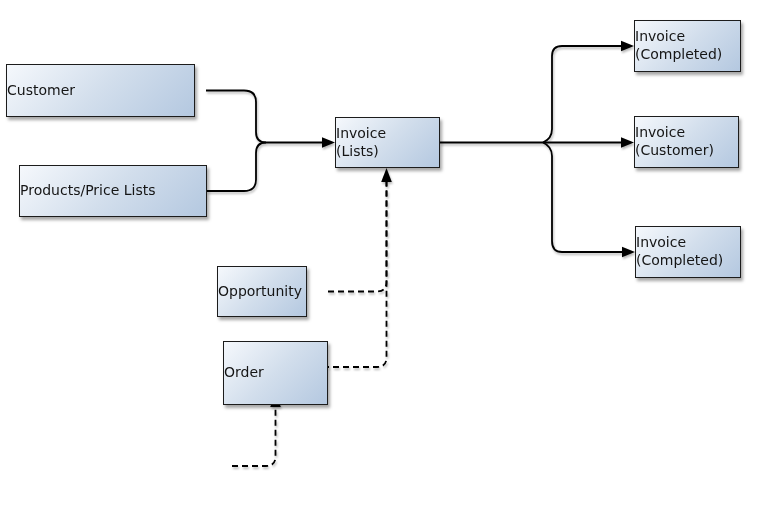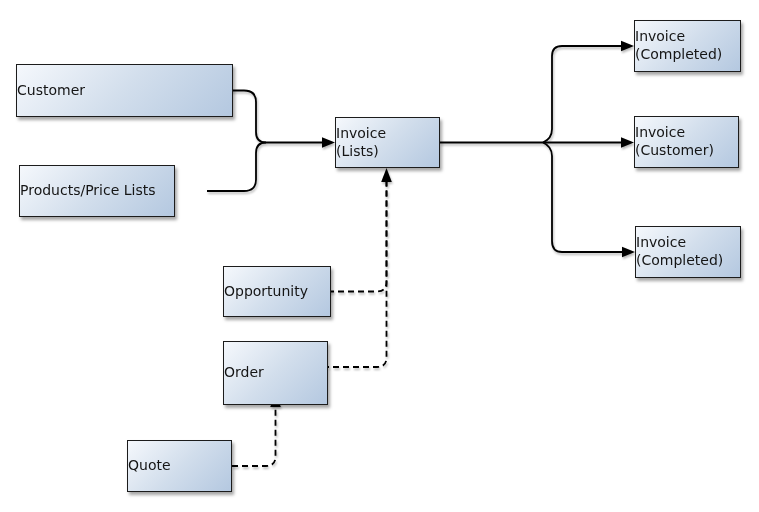--- a/index.html
+++ b/index.html
@@ -35,27 +35,27 @@
     flex-direction: column;
     align-items: flex-start;
     justify-content: center;
     text-align: center;
     font-size: 14px;
     line-height: 1.28;
     color: #151515;
     white-space: nowrap;
   }
   
-  .n-customer          { left: 16px;  top: 64px;  width: 217px; height: 53px; }
-  .n-products          { left: 19px;  top: 165px; width: 156px; height: 52px; }
+  .n-customer          { left: 6px;  top: 64px;  width: 189px; height: 53px; }
+  .n-products          { left: 19px;  top: 165px; width: 188px; height: 52px; }
   .n-invoice-active    { left: 335px; top: 117px; width: 105px; height: 51px; }
   .n-invoice-completed { left: 634px; top: 20px;  width: 107px; height: 52px; }
   .n-invoice-partial   { left: 634px; top: 116px; width: 105px; height: 52px; }
   .n-invoice-canceled  { left: 635px; top: 226px; width: 106px; height: 52px; }
-  .n-opportunity       { left: 223px; top: 266px; width: 108px; height: 51px; }
+  .n-opportunity       { left: 217px; top: 266px; width: 90px; height: 51px; }
   .n-order             { left: 223px; top: 341px; width: 105px; height: 64px; }
   .n-quote             { left: 127px; top: 440px; width: 105px; height: 52px; }
 </style>
 </head>
 <body>
 
 <div class="canvas">
 
   <svg class="connectors" viewBox="0 0 759 512">
     <g fill="none" stroke="#000000" stroke-width="1.8" class="edge">
@@ -132,17 +132,14 @@
   </div>
 
   <div class="node n-opportunity">
     <span>Opportunity</span>
   </div>
 
   <div class="node n-order">
     <span>Order</span>
   </div>
 
-  <div class="node n-quote">
-    <span>Quote</span>
-  </div>
 
 </div>
 
 </body></html>

